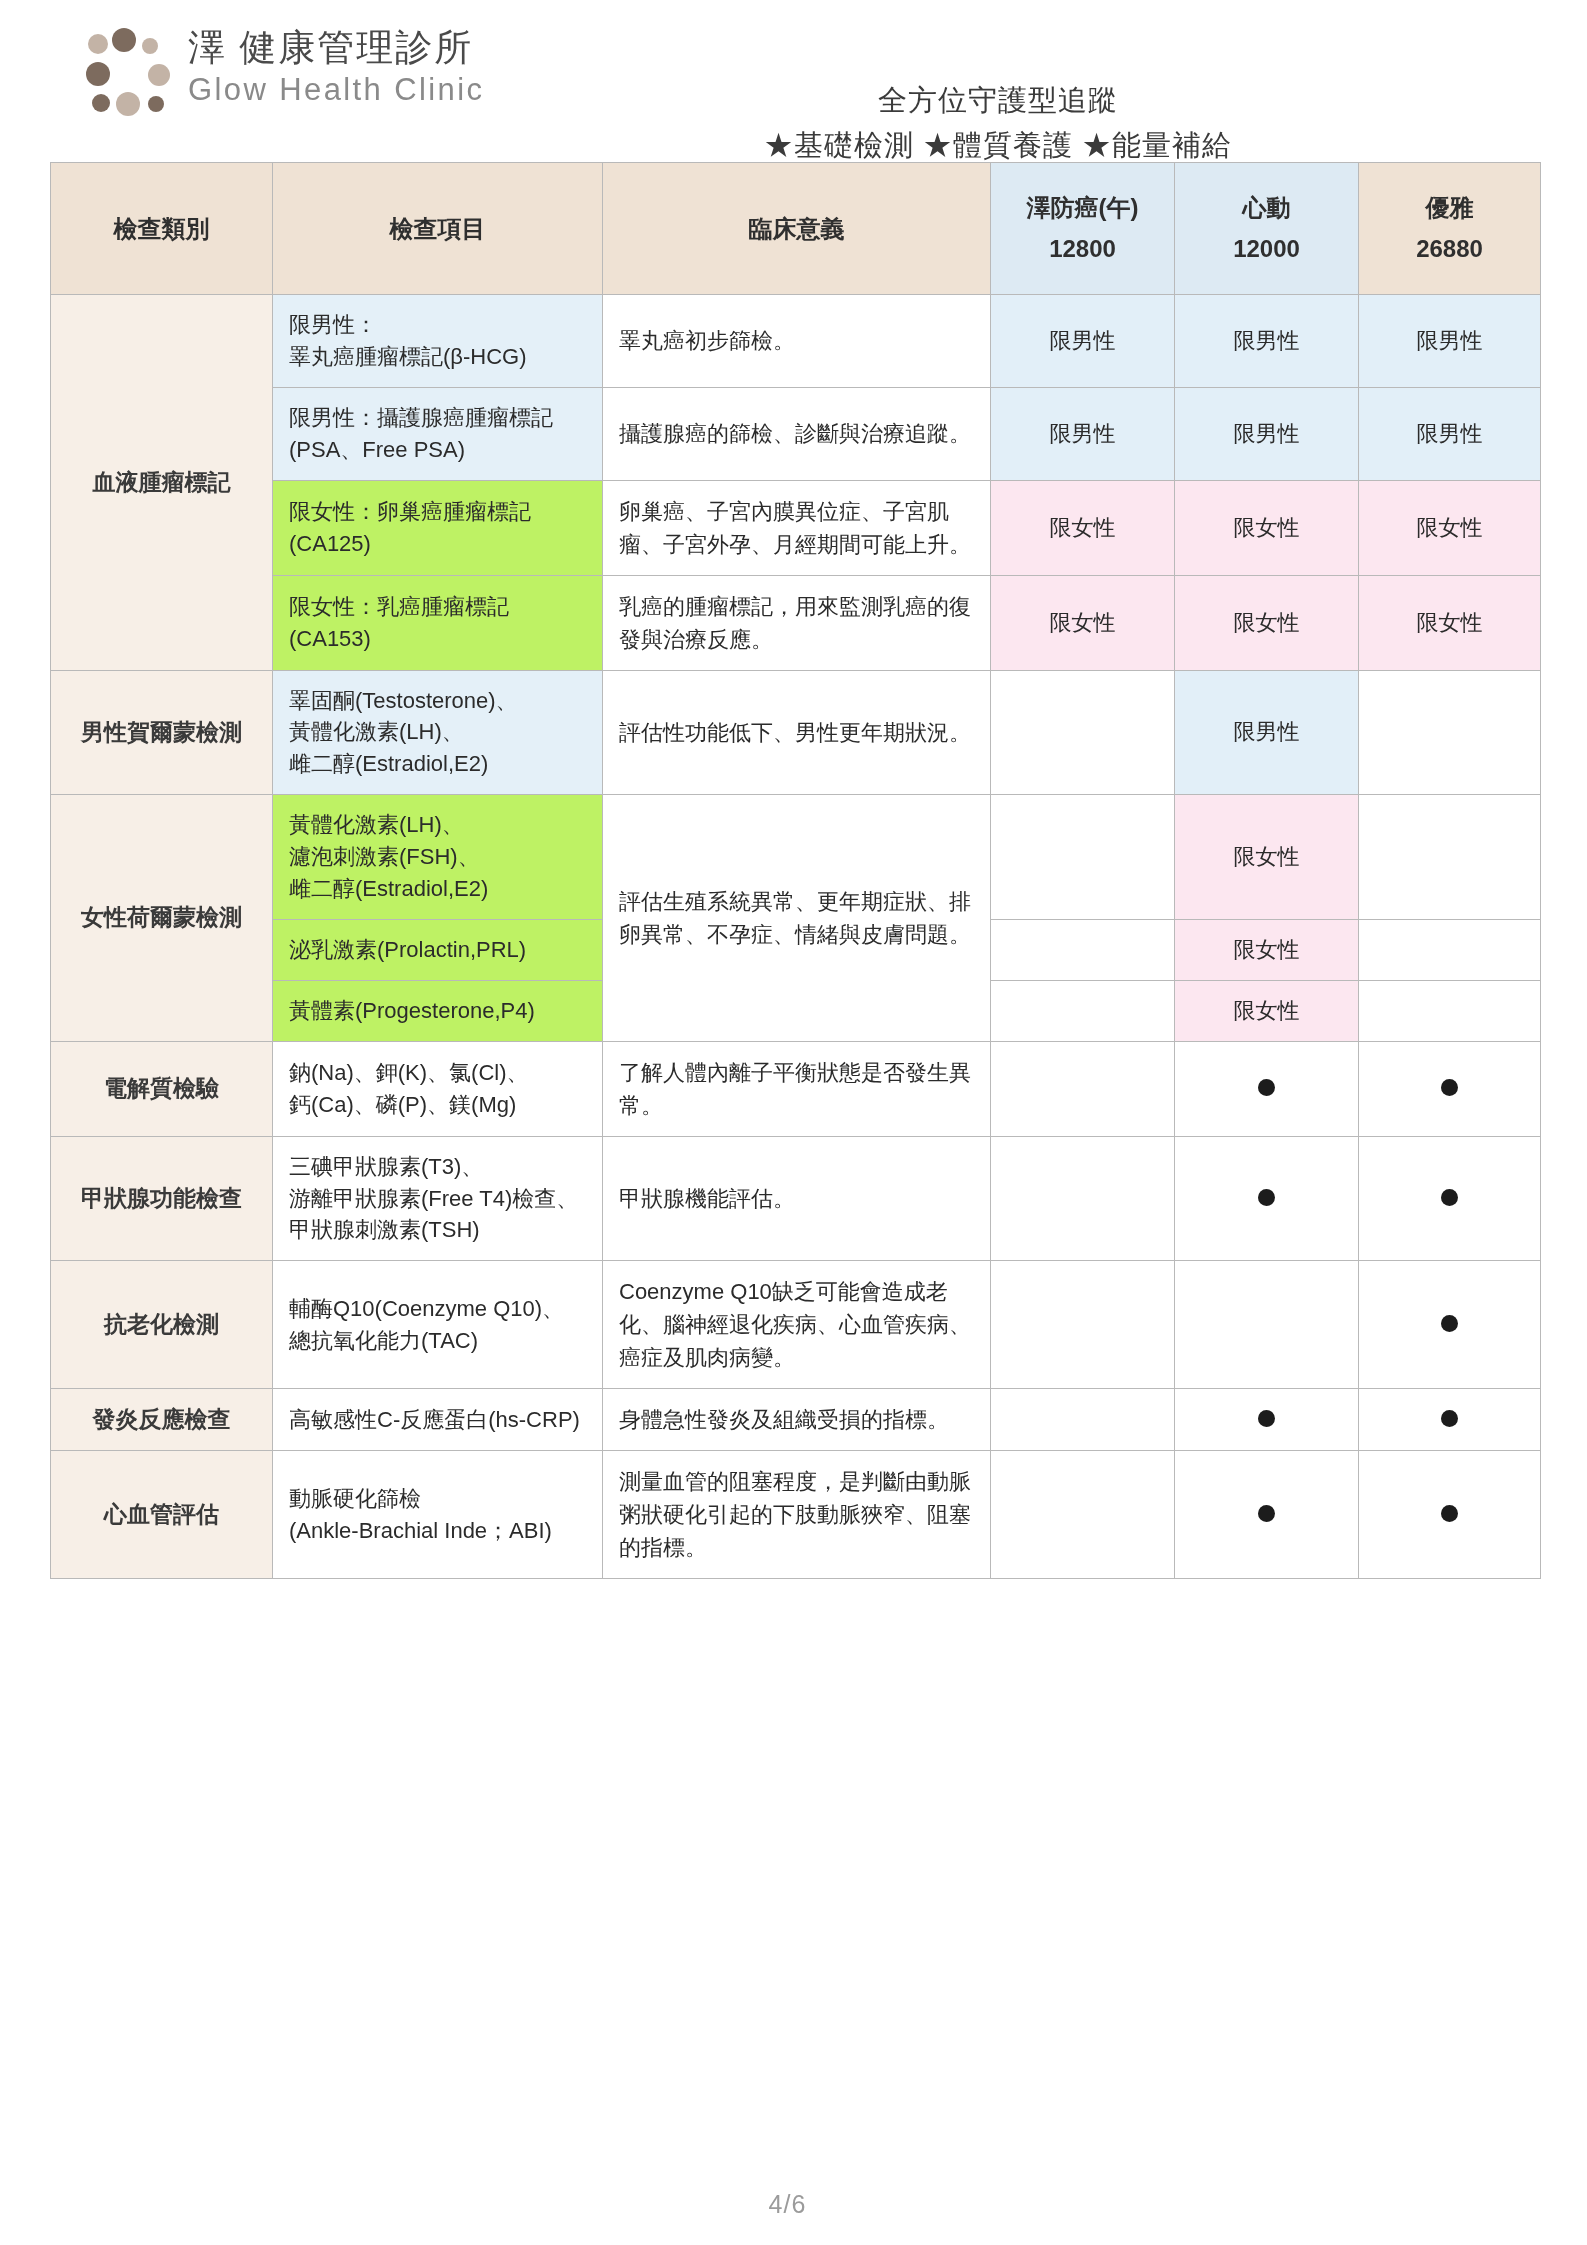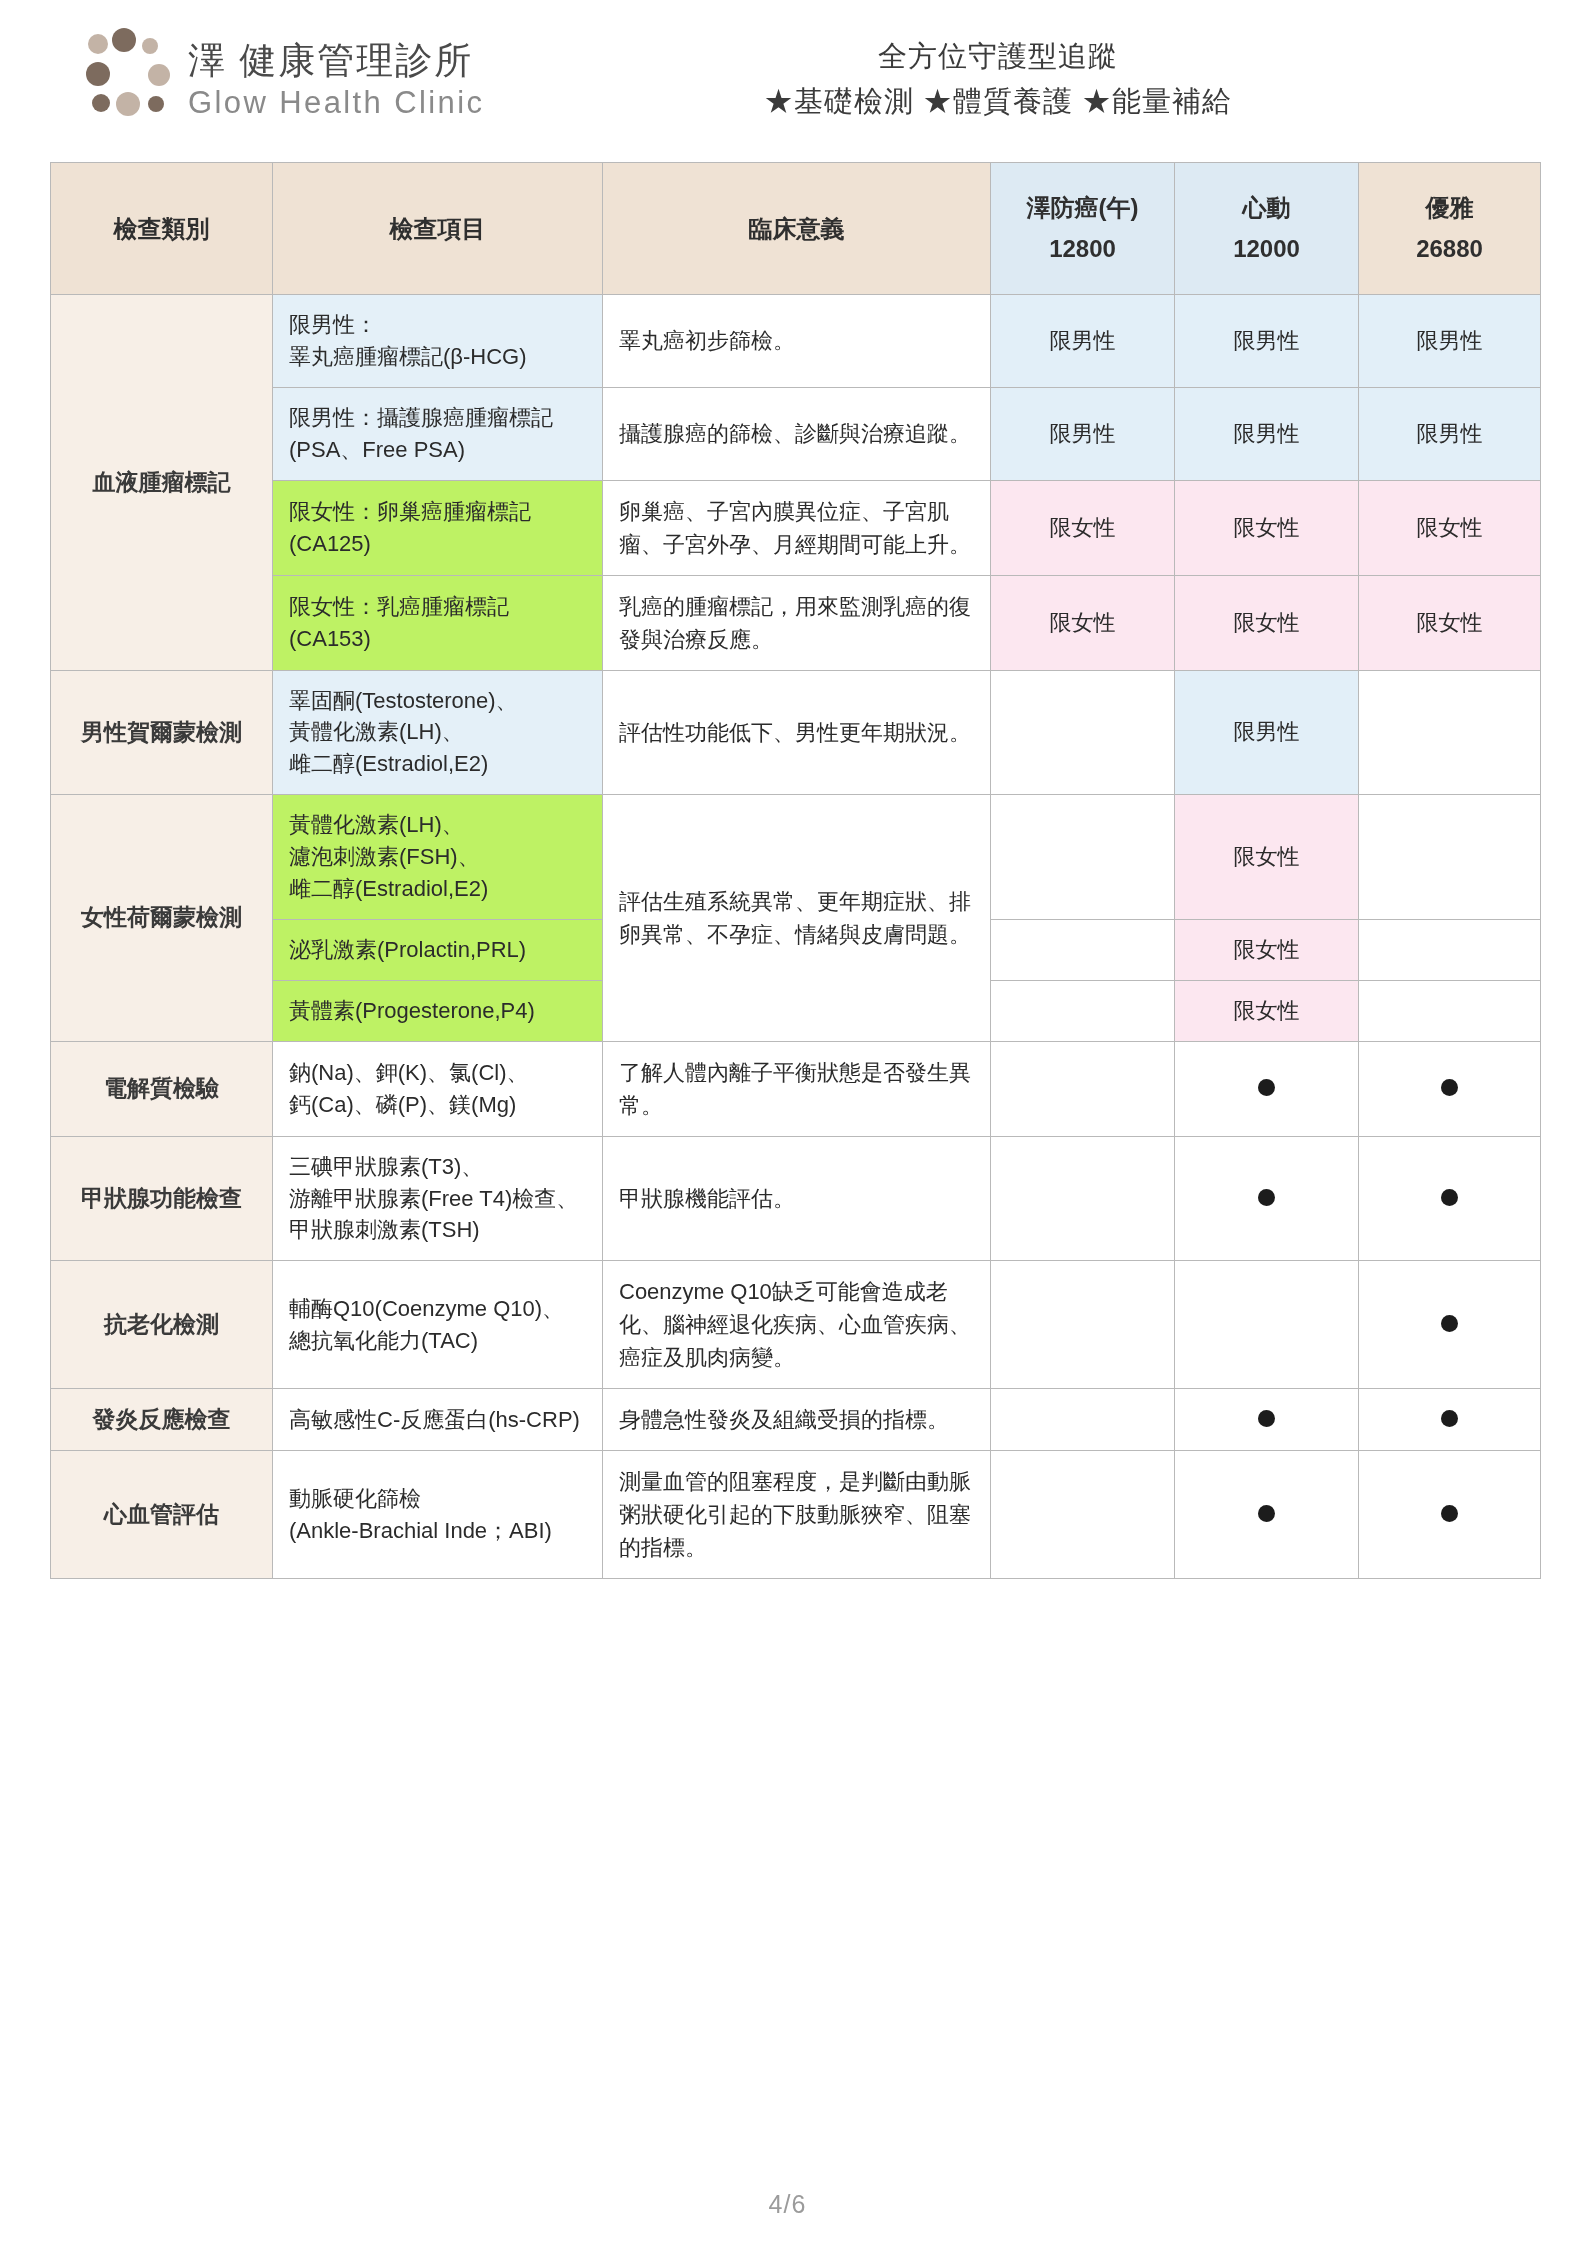--- a/index.html
+++ b/index.html
@@ -25,21 +25,21 @@
   
   .header {
     display: flex;
     align-items: flex-start;
     justify-content: flex-start;
     height: 140px;
     position: relative;
   }
   .logo-block {
     display: flex;
-    align-items: flex-end;
+    align-items: flex-start;
     margin-left: 38px;
     margin-top: 6px;
   }
   .logo-mark {
     width: 92px;
     height: 92px;
     position: relative;
     flex: none;
   }
   .logo-mark span {
@@ -72,20 +72,21 @@
     left: 640px;
     top: 12px;
     width: 620px;
     text-align: center;
     line-height: 1.55;
   }
   .header-right .line1 {
     font-size: 29px;
     color: #3b3b3b;
     letter-spacing: 1px;
+    margin-top: 44px;
   }
   .header-right .line2 {
     font-size: 29px;
     color: #3b3b3b;
     letter-spacing: 1px;
   }
 
   
   table.sheet {
     border-collapse: collapse;

